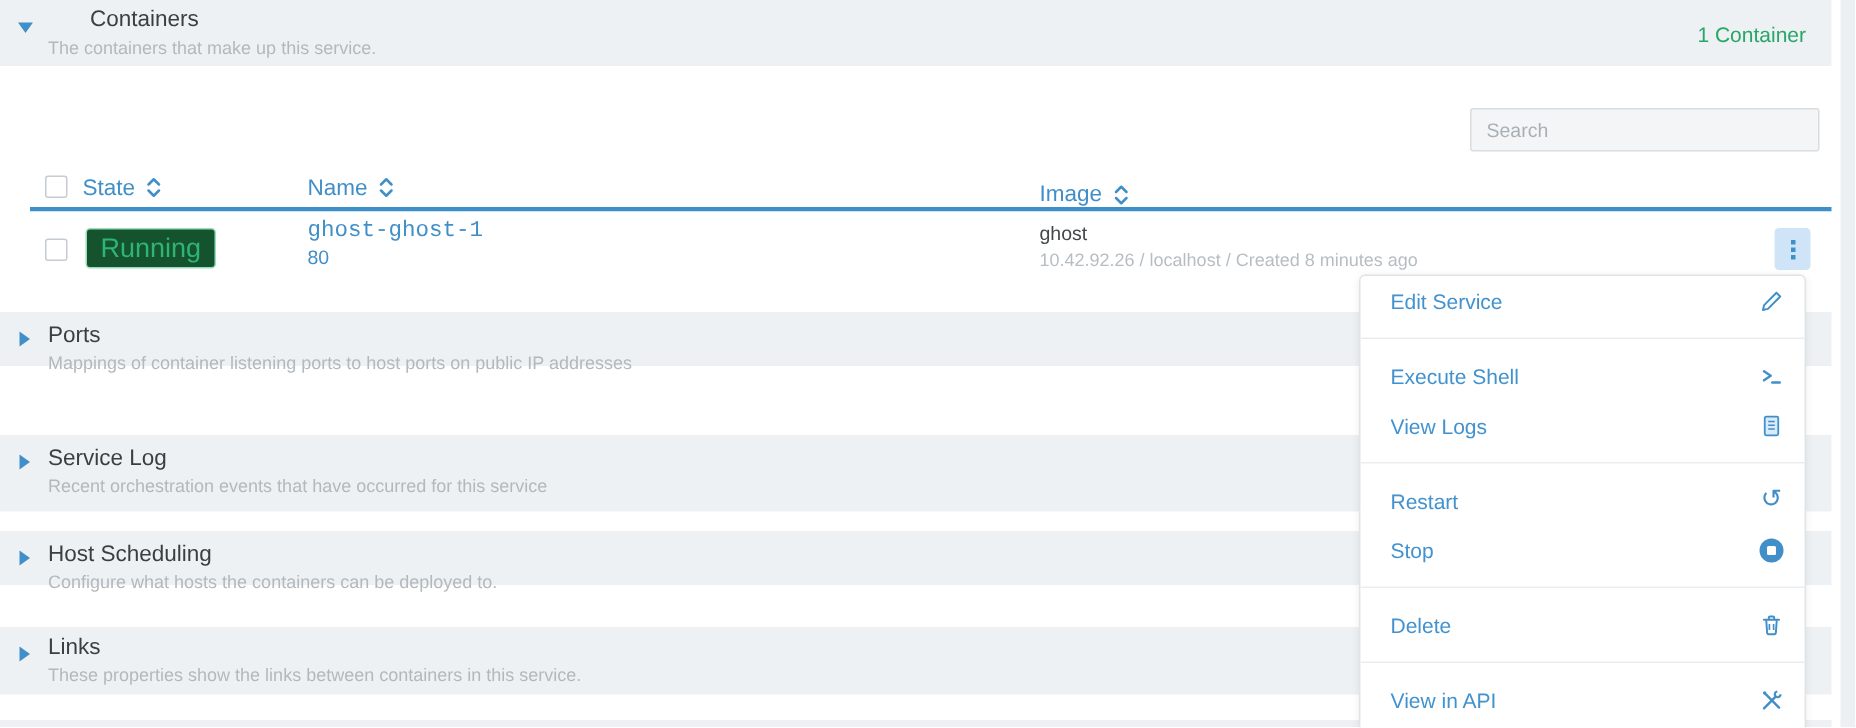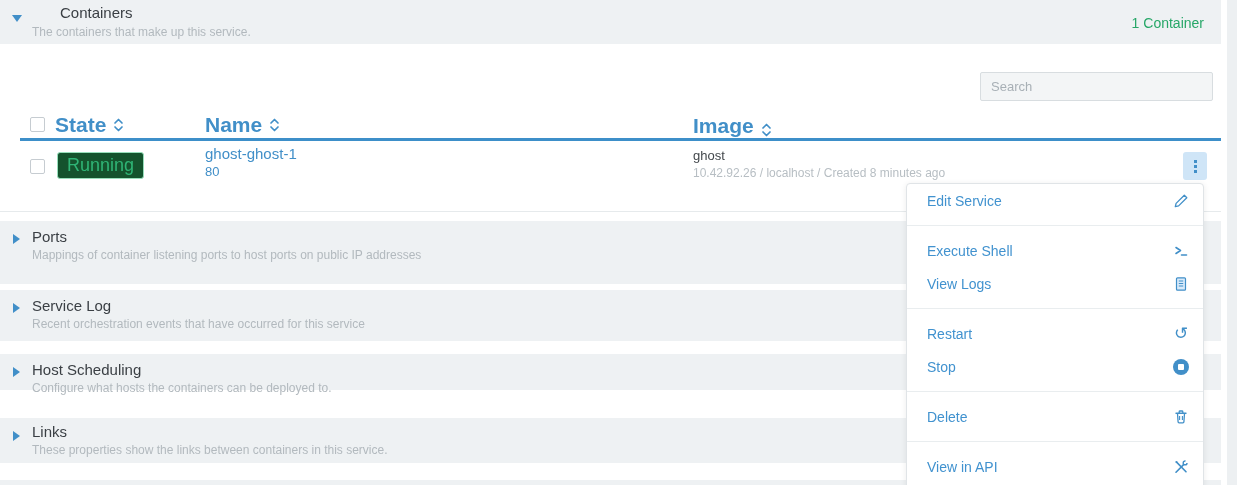--- a/index.html
+++ b/index.html
@@ -18,21 +18,21 @@
   .bar .bar-title{position:absolute;left:32px;font-size:15px;color:#3a3f44;}
   .bar .bar-sub{position:absolute;left:32px;font-size:12px;color:#b2b9be;}
   .bar .bar-count{position:absolute;right:17px;font-size:14px;color:#27a768;}
   .bar .bar-frag{position:absolute;right:17px;font-size:13px;color:#b7bec3;}
 
   #bar-containers{top:0;height:44px;}
   #bar-containers .bar-title{top:4px;margin-left:28px;}
   #bar-containers .bar-sub{top:25px;}
   #bar-containers .bar-count{top:15px;}
 
-  #bar-ports{top:221px;height:63px;text-decoration:underline;}
+  #bar-ports{top:208px;height:36px;text-decoration:underline;}
   #bar-servicelog{top:290px;height:51px;}
   #bar-hostsched{top:354px;height:36px;text-align:center;}
   #bar-links{top:418px;height:45px;}
   #bar-next{top:480px;height:5px;}
   .collapsed .bar-title{top:7px;}
   .collapsed .bar-sub{top:27px;}
   #bar-links .bar-title{top:5px;}
   #bar-links .bar-sub{top:25px;}
   #bar-ports .bar-frag{top:18px;}
   #bar-hostsched .bar-frag{top:19px;}
@@ -42,32 +42,32 @@
 
   
   .search-input{position:absolute;left:980px;top:72px;width:233px;height:29px;box-sizing:border-box;
       background:#f3f5f6;border:1px solid #d8dde0;border-radius:2px;padding:0 10px;
       font-size:13px;color:#5a6066;font-family:"Liberation Sans",sans-serif;outline:none;}
   .search-input::placeholder{color:#a8b0b6;}
 
   
   .thead{position:absolute;left:20px;top:112px;width:1201px;height:26px;border-bottom:3px solid #3d8fc9;}
   .th{position:absolute;top:0;height:26px;display:flex;align-items:center;gap:7px;
-      font-size:21px;color:#418fc8;cursor:pointer;font-weight:bold;}
+      font-size:15px;color:#418fc8;cursor:pointer;}
   .th-state{left:35px;} .th-name{left:185px;} .th-image{left:673px;align-items:flex-end;}
 
   .cbox{appearance:none;-webkit-appearance:none;width:15px;height:15px;margin:0;
       border:1px solid #c6ccd1;border-radius:2px;background:#fff;cursor:pointer;}
   .thead .cbox{position:absolute;left:10px;top:5px;}
 
   .trow{position:absolute;left:20px;top:141px;width:1201px;height:45px;background:#fff;}
   .trow .cbox{position:absolute;left:10px;top:18px;}
   .badge{position:absolute;left:37px;top:11px;padding:2px 9px;font-size:18px;color:#2fb475;
       background:#14532d;border:1px solid #97dfbb;border-radius:3px;}
-  .row-name{position:absolute;left:185px;top:4px;font-size:15px;color:#418fc8;text-decoration:none;cursor:pointer;}
+  .row-name{position:absolute;left:185px;top:4px;font-size:15px;color:#418fc8;text-decoration:none;cursor:pointer;font-family:Liberation Mono, monospace;}
   .row-port{position:absolute;left:185px;top:23px;font-size:13px;color:#418fc8;cursor:pointer;}
   .row-image{position:absolute;left:673px;top:7px;font-size:13px;color:#43484c;}
   .row-meta{position:absolute;left:673px;top:25px;font-size:12px;color:#b7bec3;}
 
   .dots-btn{position:absolute;left:1163px;top:11px;width:24px;height:28px;border:0;border-radius:3px;
       background:#cfe5f7;display:flex;flex-direction:column;align-items:center;justify-content:center;
       gap:2px;cursor:pointer;padding:0;}
   .dots-btn i{width:3px;height:3px;background:#418fc8;display:block;}
 
   

